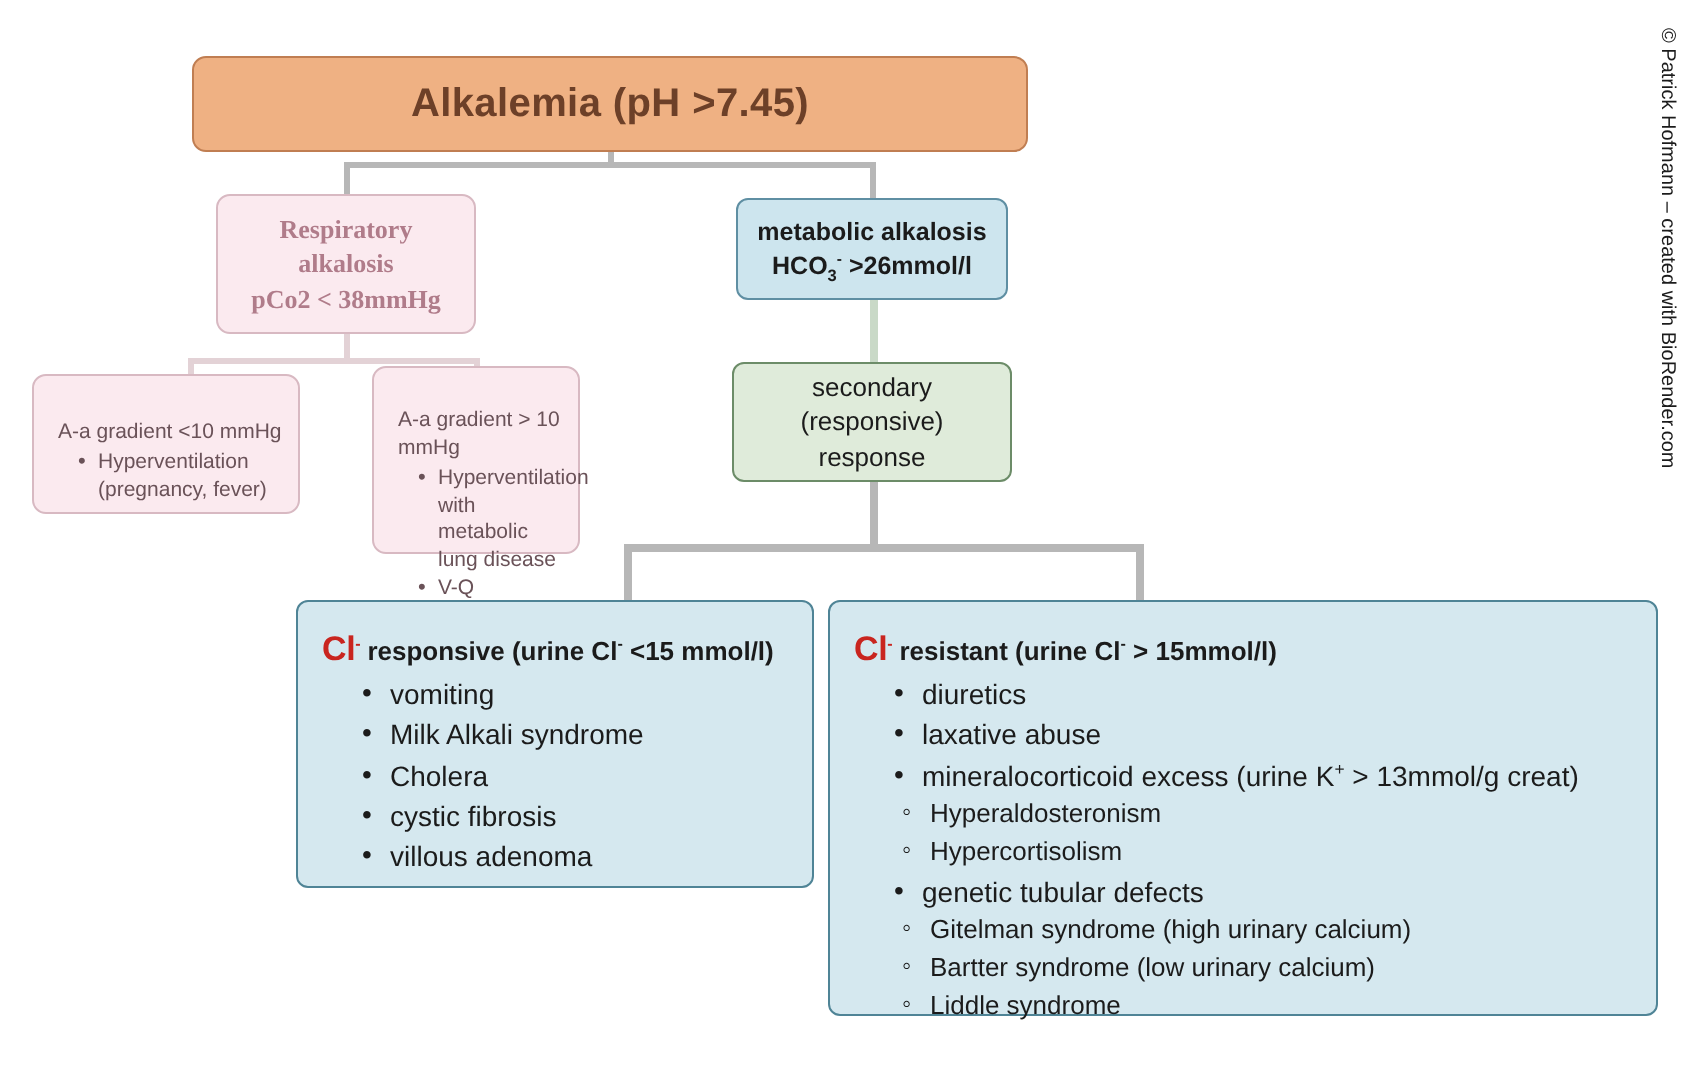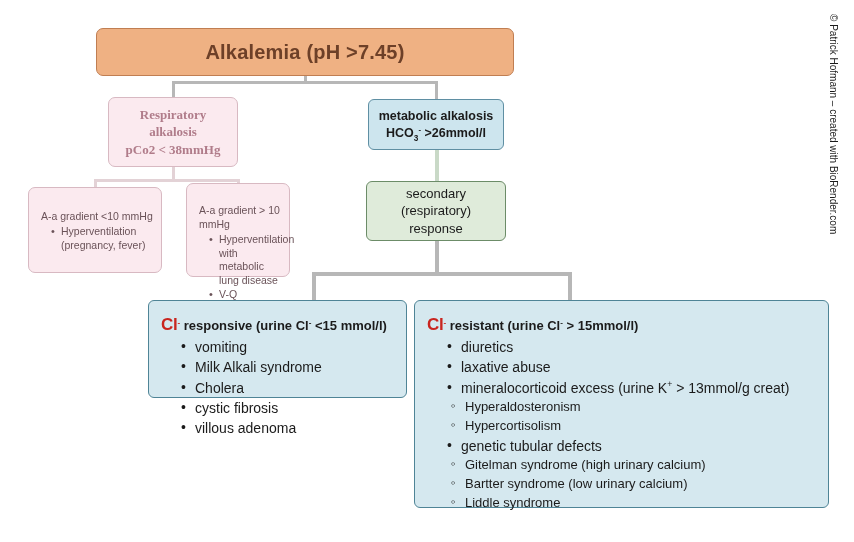--- a/index.html
+++ b/index.html
@@ -83,21 +83,21 @@
   .n-pinkleaf {
     position: absolute;
     background: #fbeaef;
     border: 1.5px solid #d8b9c2;
     border-radius: 7px;
     box-sizing: border-box;
     color: #6a5258;
     font-size: 10.5px;
     line-height: 1.32;
   }
-  .n-aa1 { left: 28px; top: 187px; width: 134px; height: 86px; }
+  .n-aa1 { left: 16px; top: 187px; width: 134px; height: 70px; }
   .n-aa2 { left: 186px; top: 183px; width: 104px; height: 94px; }
   .n-pinkleaf .head { margin: 0 0 1px 0; padding-left: 2px; }
   .n-pinkleaf ul {
     margin: 0;
     padding-left: 14px;
     list-style: none;
   }
   .n-pinkleaf li {
     position: relative;
     padding-left: 8px;
@@ -155,21 +155,21 @@
 
   
   .n-big {
     position: absolute;
     background: #d5e8ef;
     border: 1.5px solid #4f8496;
     border-radius: 6px;
     box-sizing: border-box;
     color: #1b1b1b;
   }
-  .n-resp-cl { left: 148px; top: 300px; width: 259px; height: 98px; padding: 14px 16px 8px 12px; }
+  .n-resp-cl { left: 148px; top: 300px; width: 259px; height: 144px; padding: 14px 16px 8px 12px; }
   .n-res-cl  { left: 414px; top: 300px; width: 415px; height: 208px; padding: 14px 10px 8px 12px; }
 
   .cl-head {
     font-size: 13px;
     font-weight: bold;
     margin-bottom: 2px;
     white-space: nowrap;
   }
   .cl-red {
     color: #c9251f;
@@ -295,21 +295,21 @@
   <div class="node n-metab">
     <div class="t">
       <span>metabolic alkalosis</span><br>
       <span><span>HCO</span><sub class="sb">3</sub><sup class="minus">-</sup><span> &gt;26mmol/l</span></span>
     </div>
   </div>
 
   <div class="node n-sec">
     <div class="t">
       <span>secondary</span><br>
-      <span>(respiratory)</span><br>
+      <span>(responsive)</span><br>
       <span>response</span>
     </div>
   </div>
 
   <div class="n-big n-resp-cl">
     <div class="cl-head"><span class="cl-red">Cl</span><sup class="minus cl-red">-</sup><span> responsive (urine Cl</span><sup class="minus">-</sup><span> &lt;15 mmol/l)</span></div>
     <ul class="lvl1">
       <li>vomiting</li>
       <li>Milk Alkali syndrome</li>
       <li>Cholera</li>

